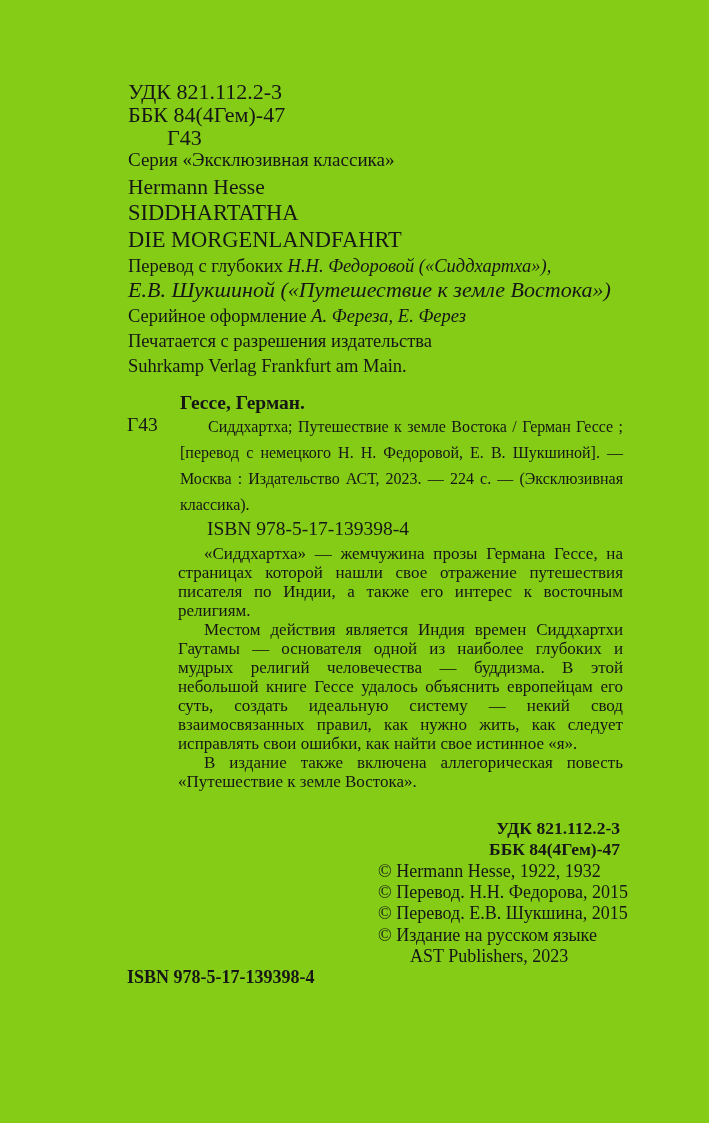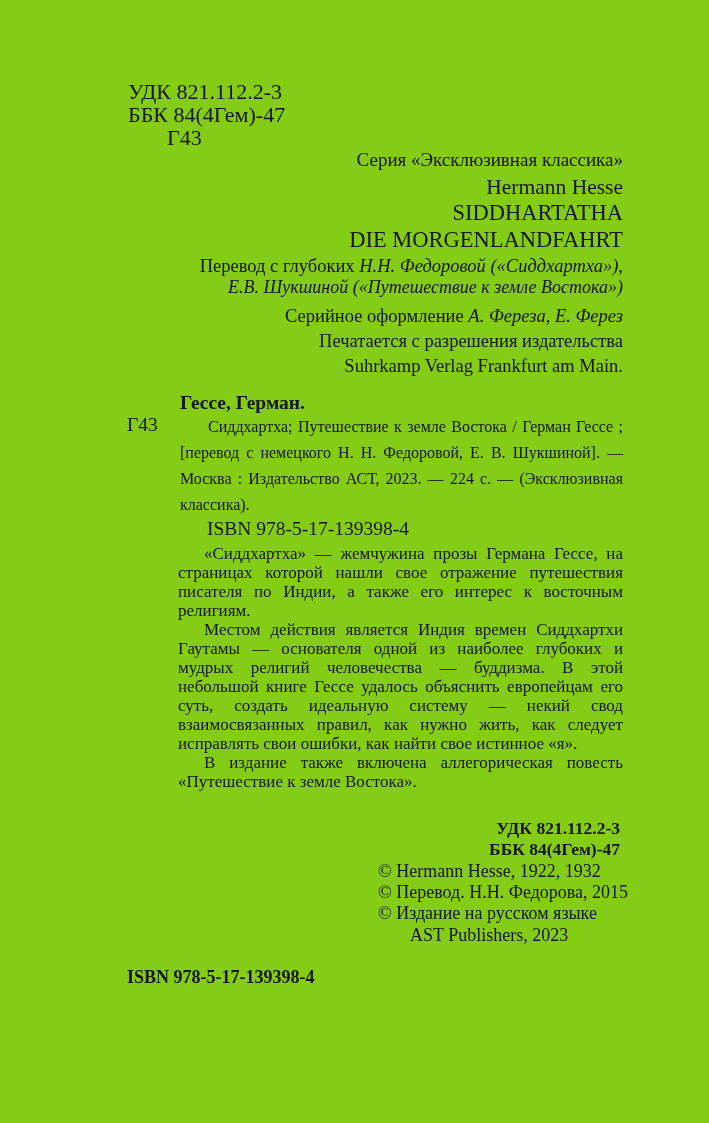--- a/index.html
+++ b/index.html
@@ -22,29 +22,29 @@
   .codes-top {
     left: 128px; top: 80px;
     font-size: 22px; line-height: 23px;
     white-space: nowrap;
   }
   .codes-top .indent { margin-left: 39px; }
 
   
   .centered {
     left: 128px; width: 495px;
-    text-align: right;
+    text-align: left;
     white-space: nowrap;
   }
   .series   { top: 149px; font-size: 19px; }
   .author   { top: 175px; font-size: 21.5px; }
   .title1   { top: 200px; font-size: 22.5px; }
   .title2   { top: 227px; font-size: 22.5px; }
   .trans1   { top: 256px; font-size: 18.5px; }
-  .trans2   { top: 277px; font-size: 18px; }
+  .trans2   { top: 277px; font-size: 22px; }
   .design   { top: 306px; font-size: 18.5px; }
   .perm1    { top: 331px; font-size: 18.5px; }
   .perm2    { top: 356px; font-size: 18.5px; }
   .it { font-style: italic; }
 
   
   .card-author {
     left: 180px; top: 392px;
     font-size: 19.5px; font-weight: bold;
   }
@@ -131,19 +131,20 @@
   </div>
 
   <div class="abs codes-bottom">
     <div>УДК 821.112.2-3</div>
     <div>ББК 84(4Гем)-47</div>
   </div>
 
   <div class="abs copyright">
     <div>© Hermann Hesse, 1922, 1932</div>
     <div>© Перевод. Н.Н. Федорова, 2015</div>
+    <div>© Перевод. Е.В. Шукшина, 2015</div>
     <div>© Издание на русском языке</div>
     <div class="cont">AST Publishers, 2023</div>
   </div>
 
   <div class="abs isbn-bottom">ISBN 978-5-17-139398-4</div>
 
 </div>
 
 </body></html>

